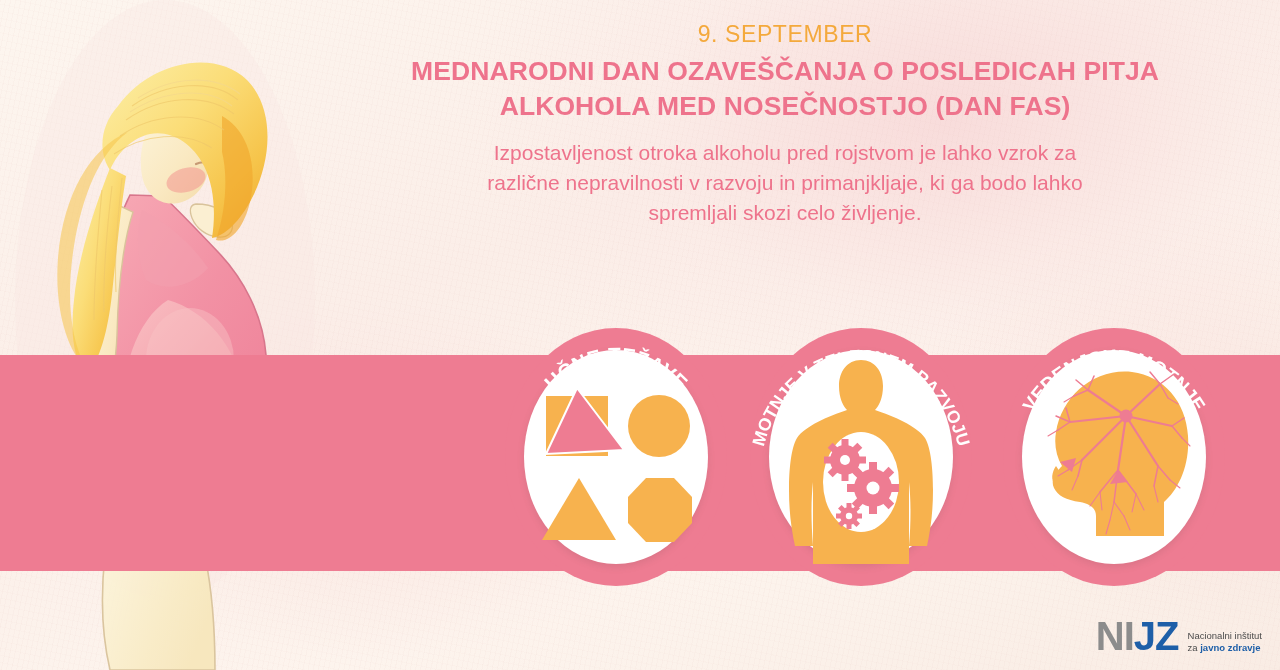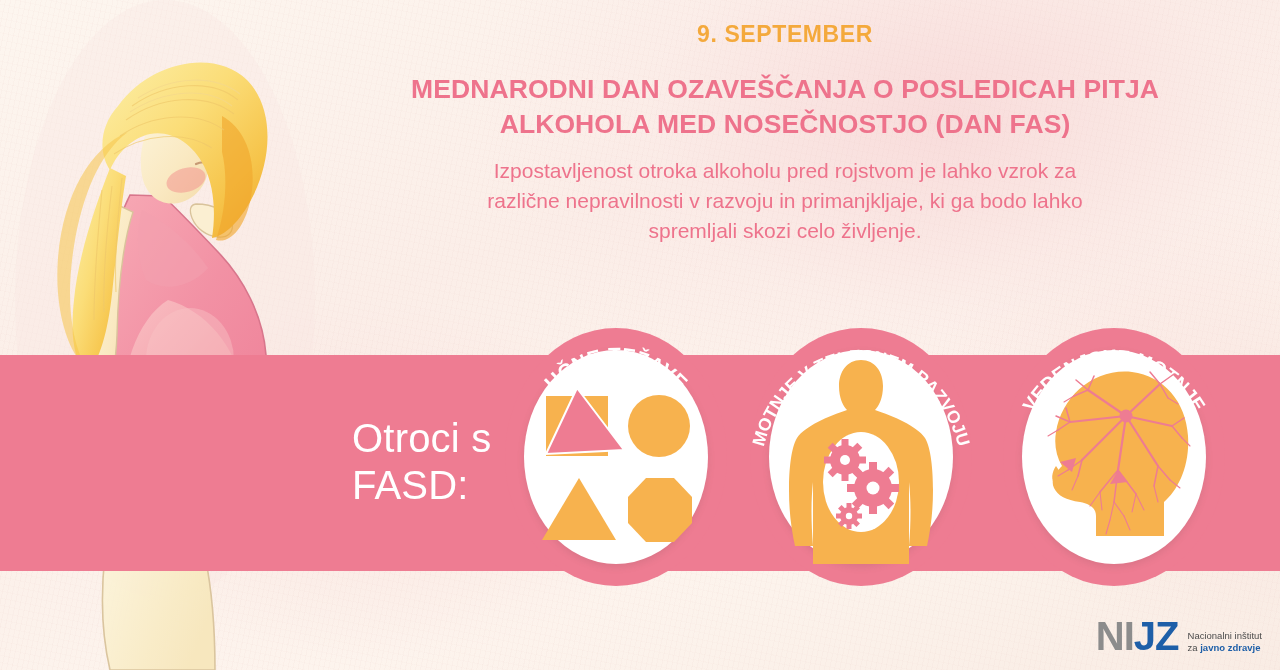--- a/index.html
+++ b/index.html
@@ -28,25 +28,25 @@
 
   
   .illus { position: absolute; left: 0; top: 0; width: 340px; height: 670px; }
 
   
   .head-block {
     position: absolute; left: 350px; top: 22px; width: 870px;
     text-align: center;
   }
   .kicker {
-    font-size: 23px; font-weight: bold; letter-spacing: .6px;
+    font-size: 23px; font-weight: normal; letter-spacing: .6px;
     color: #F4A93C; line-height: 1.1;
   }
   .title {
-    margin-top: 25px;
+    margin-top: 7px;
     font-size: 26.5px; font-weight: bold; letter-spacing: .1px;
     color: #EE738C; line-height: 1.32;
     text-transform: uppercase;
   }
   .para {
     margin-top: 14px;
     font-size: 21px; color: #EE738C; line-height: 1.42; font-weight: 500;
   }
   .para-strong {
     margin-top: 20px;
@@ -230,24 +230,20 @@
       <div>ALKOHOLA MED NOSEČNOSTJO (DAN FAS)</div>
     </div>
     <div class="para">
       <div>Izpostavljenost otroka alkoholu pred rojstvom je lahko vzrok za</div>
       <div>različne nepravilnosti v razvoju in primanjkljaje, ki ga bodo lahko</div>
       <div>spremljali skozi celo življenje.</div>
     </div>
   </div>
 
   <div class="band"></div>
-  <div class="band-label">
-    <div>Otroci s</div>
-    <div>FASD:</div>
-  </div>
 
   <div class="circle-group">
 
     <div class="circ c1">
       <div class="ring"></div>
       <div class="inner"></div>
       <svg class="arc-text" viewBox="0 0 222 258">
         <defs>
             <path id="arc1" d="M 20 140 A 91 106 0 0 1 202 140" fill="none"></path>
           </defs>

